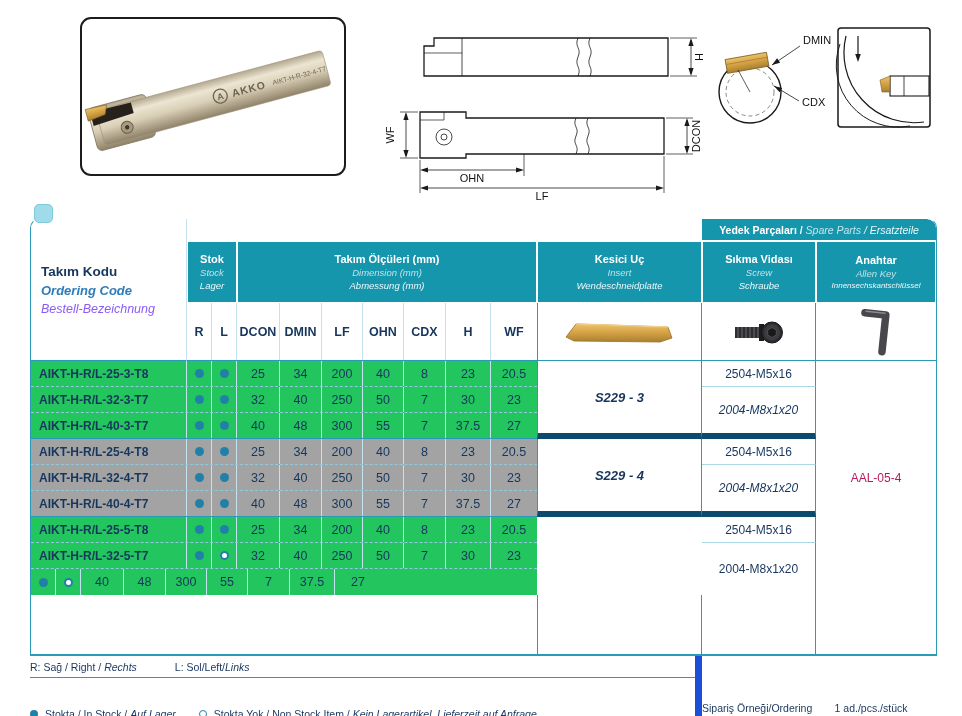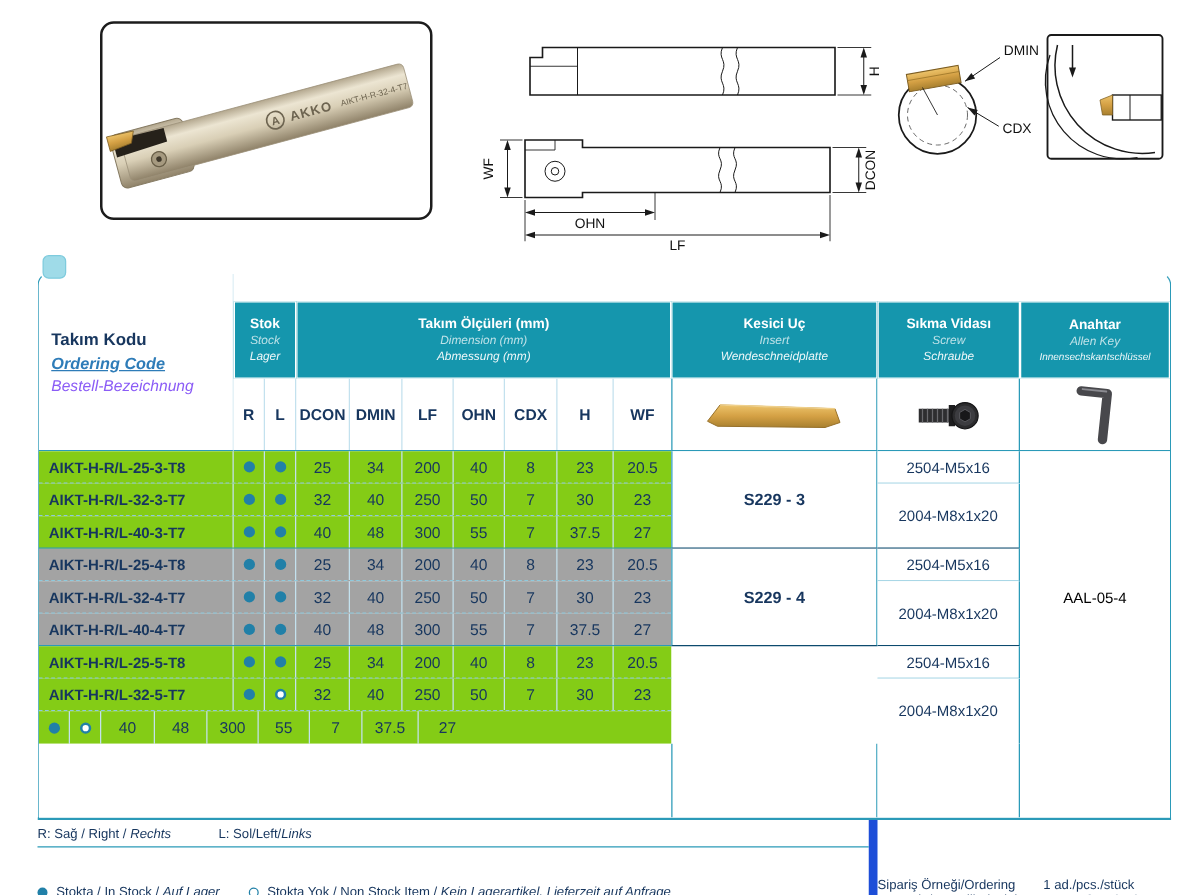--- a/index.html
+++ b/index.html
@@ -21,21 +21,21 @@
     border: 1px solid #2b9ab8; border-top: 1px solid transparent;
     border-bottom-width: 2px;
     border-radius: 10px 10px 0 0; overflow: hidden; background: #fff;
   }
   .blank { background: #fff; }
 
   .code-hdr { background: #fff; border-right: 1px solid #c3e1ee; border-bottom: 1px solid #2b9ab8;
               display: flex; flex-direction: column; justify-content: center; gap: 4px;
               padding-left: 10px; border-top-left-radius: 10px; }
   .code-hdr .tk  { font-weight: bold; font-size: 13.5px; color: #17365e; }
-  .code-hdr .oc  { font-weight: bold; font-style: italic; font-size: 13px; color: #2e7cb8; text-decoration: underline; }
+  .code-hdr .oc  { font-weight: bold; font-style: italic; font-size: 13px; color: #2e7cb8; }
   .code-hdr .bbz { font-style: italic; font-size: 12.5px; color: #8b5cf6; }
 
   .spare-bar { background: #1596ad; color: #fff; display: flex; align-items: center; justify-content: center;
                font-size: 10.5px; border-bottom: 1px solid #fff; border-radius: 0 9px 0 0; white-space: pre; }
   .spare-bar .sp1 { font-weight: bold; }
   .spare-bar .sp2 { font-style: italic; color: rgba(255,255,255,.75); }
   .spare-bar .sp3 { font-style: italic; color: rgba(255,255,255,.92); }
 
   .th { background: #1596ad; color: #fff; display: flex; flex-direction: column; align-items: center;
         justify-content: center; gap: 2px; border: 1px solid #fff; text-align: center; }
@@ -48,39 +48,39 @@
   .c { display: flex; align-items: center; justify-content: center; height: 100%;
        border-right: 1px solid #c3e1ee; }
   .c:last-child { border-right: none; }
   .w25{width:25px} .w43{width:43px} .w42{width:42px} .w41{width:41px} .w45{width:45px} .w46{width:46px}
   .sub { font-weight: bold; font-size: 12.5px; color: #17365e; }
 
   .imgc { background: #fff; display: flex; align-items: center; justify-content: center;
           border-bottom: 1px solid #2b9ab8; }
   .bl { border-left: 1px solid #2b9ab8; } .br { border-right: 1px solid #2b9ab8; }
 
-  .trow { display: flex; background: #84cc16; }
+  .trow { display: flex; background: #22c55e; }
   .trow.bd { background: #a3a3a3; }
   .dsh { border-bottom: 1px dashed #8fcadd; }
   .sld { border-bottom: 1px solid #2b9ab8; }
   .ccode { width: 156px; justify-content: flex-start; padding-left: 8px;
            font-weight: bold; font-size: 12px; color: #17365e; }
   .dc { font-size: 12.5px; color: #17365e; }
 
   .dot { width: 9px; height: 9px; border-radius: 50%; background: #2180a8; display: inline-block; }
   .dot[data-state="open"] { background: #fff; border: 2px solid #2180a8; }
 
   .ins-cell { background: #fff; border-left: 1px solid #2b9ab8; border-right: 1px solid #2b9ab8;
               display: flex; align-items: center; justify-content: center;
               font-weight: bold; font-size: 13px; color: #17365e; }
   .scr-cell { background: #fff; border-right: 1px solid #2b9ab8; display: flex; align-items: center;
               justify-content: center; font-size: 12px; color: #17365e; }
   .key-cell { background: #fff; display: flex; align-items: center; justify-content: center;
-              font-size: 12px; color: #000000; }
-  .sldb { border-bottom: 1px solid #0c4a6e; }
+              font-size: 12px; color: #be185d; }
+  .sldb { border-bottom: 6px solid #0c4a6e; font-style: italic; }
   .lgt  { border-bottom: 1px solid #a9d7e6; }
 
   
   .footer { position: absolute; left: 30px; top: 656px; width: 907px; display: flex;
             border-bottom: 1px solid #2b9ab8; color: #17365e; }
   .f-left { width: 672px; border-right: 7px solid #1d4ed8; text-align: right; }
   .f-l1 { height: 22px; display: flex; align-items: center; gap: 38px;
           border-bottom: 1px solid #2b9ab8; font-size: 10.5px; }
   .f-l2 { height: 24px; display: flex; align-items: center; gap: 7px; font-size: 10.5px; margin-top: 24px; }
   .fdot { width: 8px; height: 8px; }
@@ -206,20 +206,21 @@
 <div class="catalog-table">
 
   <div class="code-hdr" style="grid-area:1/1/4/2">
     <div class="tk">Takım Kodu</div>
     <div class="oc">Ordering Code</div>
     <div class="bbz">Bestell-Bezeichnung</div>
   </div>
 
   <div class="blank" style="grid-area:1/2/2/12"></div>
 
+  <div class="spare-bar" style="grid-area:1/12/2/14"><span class="sp1">Yedek Parçaları / </span><span class="sp2">Spare Parts</span><span class="sp3"> / Ersatzteile</span></div>
 
   <div class="th" style="grid-area:2/4/3/11">
     <span class="a">Takım Ölçüleri (mm)</span>
     <span class="b">Dimension (mm)</span>
     <span class="c3">Abmessung (mm)</span>
   </div>
 
   <div class="th" style="grid-area:2/2/3/4">
     <span class="a">Stok</span>
     <span class="b">Stock</span>

